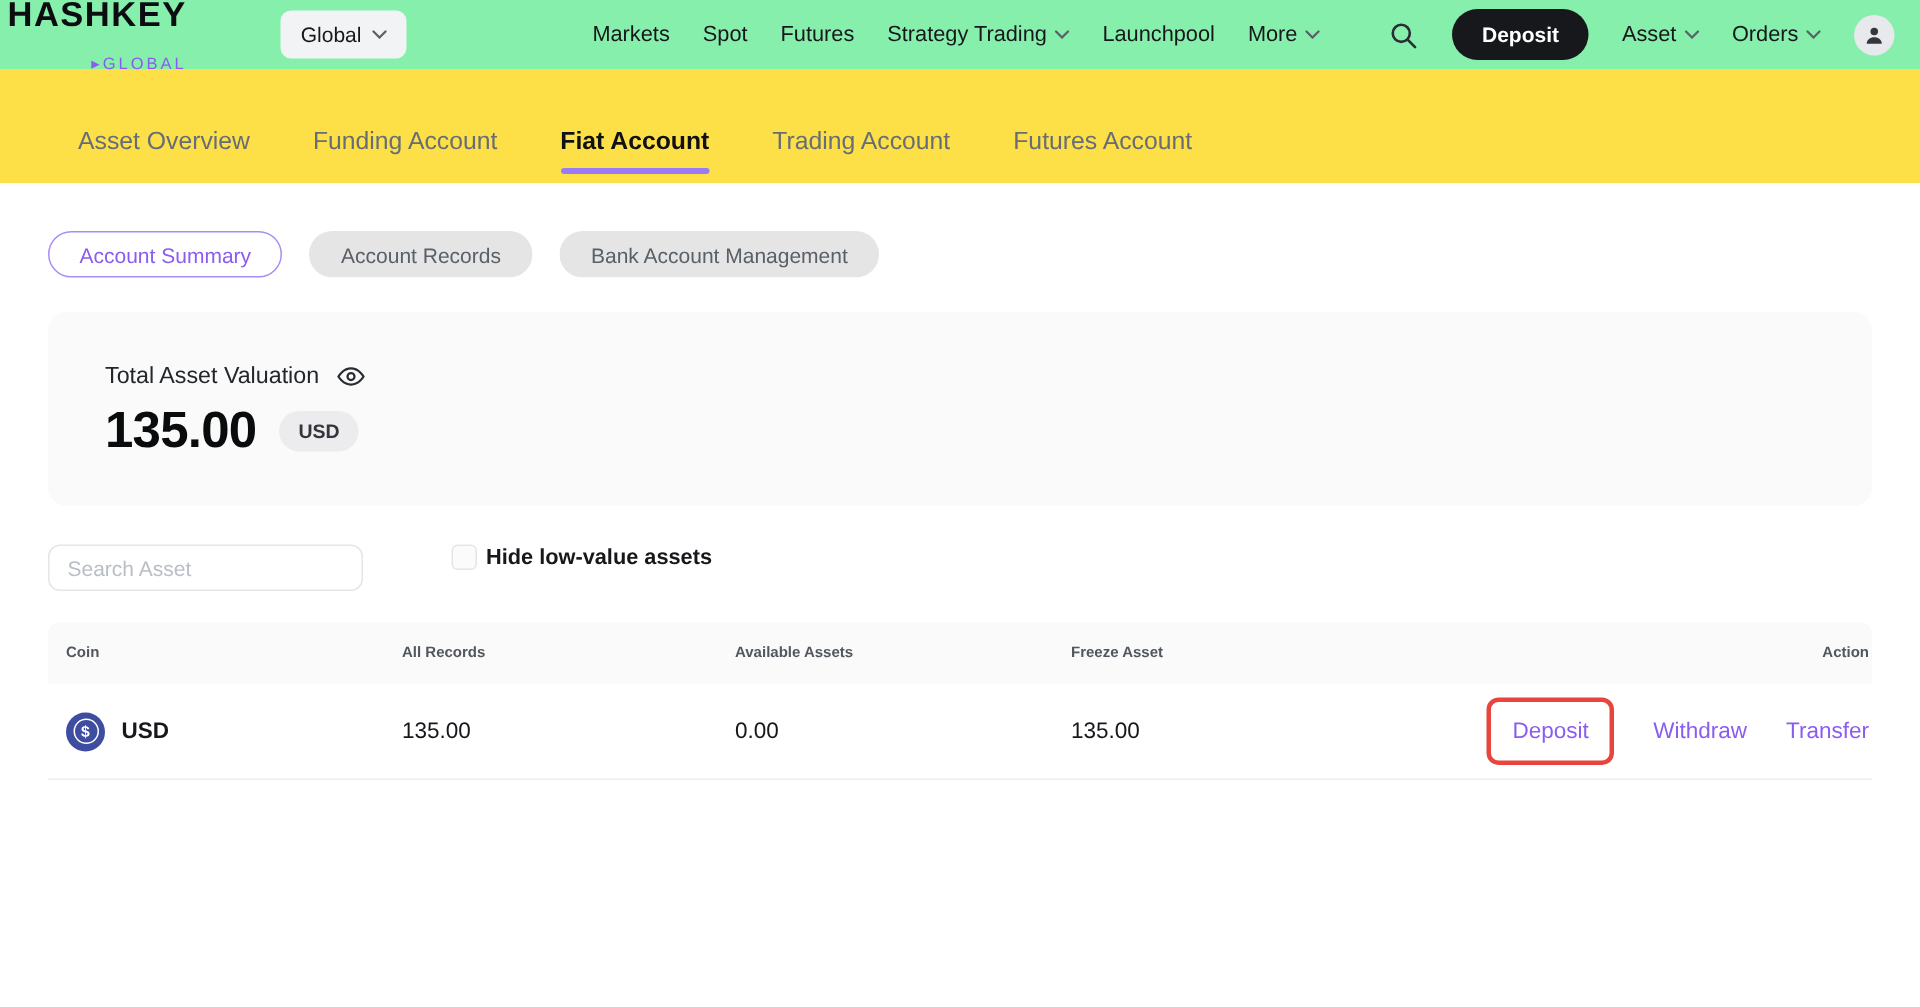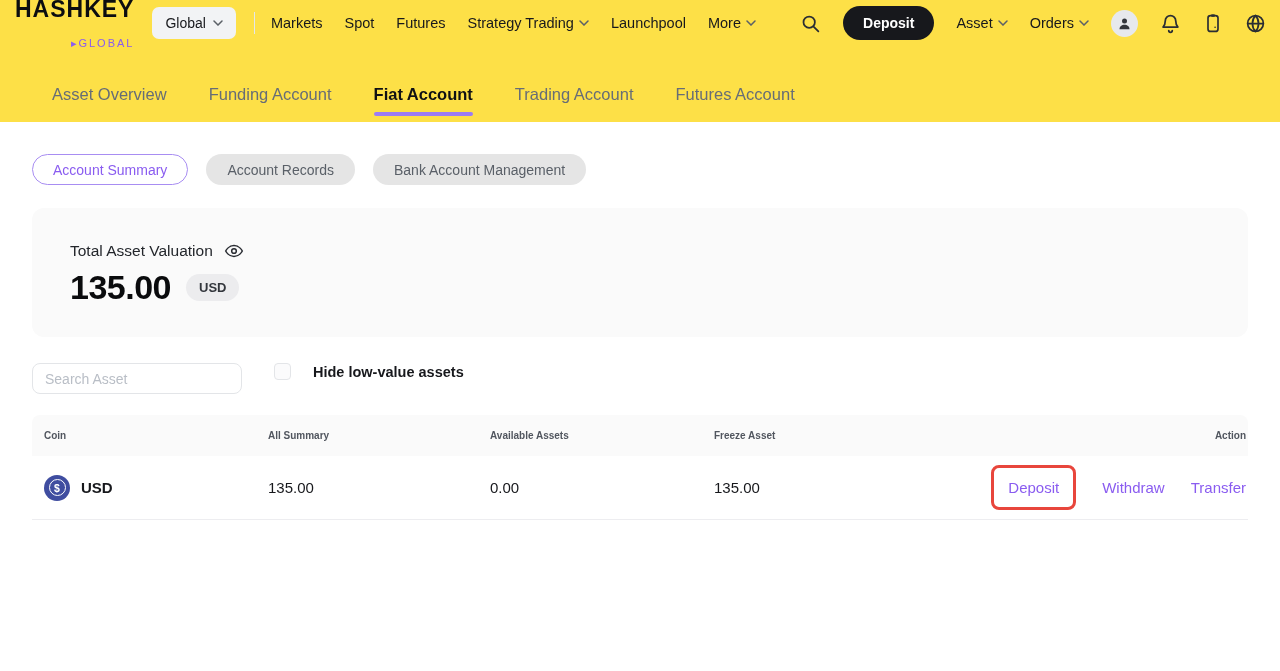--- a/index.html
+++ b/index.html
@@ -1,20 +1,20 @@
 <!DOCTYPE html>
 <html><head>
 <meta charset="utf-8">
 <style>
   * { margin:0; padding:0; box-sizing:border-box; }
   html,body { width:1280px; height:671px; background:#fff; overflow:hidden;
     font-family:"Liberation Sans", sans-serif; color:#17181c; }
 
   
-  .topbar { height:46px; display:flex; align-items:center; padding:0 14px 0 15px; background:#fde047; }
+  .topbar { height:46px; display:flex; align-items:center; padding:0 14px 0 5px; background:#86efac;gap:45px; }
   .logo { display:flex; flex-direction:column; line-height:1; margin-right:18px; cursor:pointer; }
   .logo-main { font-size:23px; font-weight:800; letter-spacing:1px; color:#0c0d10; }
   .logo-sub { font-size:11px; font-weight:400; letter-spacing:2px; color:#8a5cf0; align-self:flex-end; margin-top:17px; }
   .region-btn { display:flex; align-items:center; gap:7px; background:#f2f3f5; border:none;
     border-radius:7px; padding:8px 13px; font-size:14px; font-weight:500; color:#17181c; cursor:pointer; }
   .vdivider { width:1px; height:22px; background:#e4e6ea; margin:0 16px 0 18px; }
   .mainnav { display:flex; align-items:flex-end; gap:22px; }
   .nav-item { display:flex; align-items:center; gap:5px; font-size:14.5px; font-weight:500;
     color:#17181c; cursor:pointer; white-space:nowrap; }
   .chev { color:#5b6067; display:inline-flex; }
@@ -48,21 +48,21 @@
   .summary-title { font-size:15.5px; font-weight:500; color:#23262b; }
   .summary-value-row { display:flex; align-items:center; gap:15px; margin-top:7px; }
   .summary-value { font-size:34px; font-weight:800; letter-spacing:-0.5px; color:#0a0b0d; }
   .currency-badge { background:#ececee; border-radius:14px; padding:6px 13px;
     font-size:13px; font-weight:700; color:#33363c; }
 
   .filter-row { margin-top:26px; display:flex; align-items:flex-start; }
   .search-input { width:210px; height:31px; border:1px solid #e3e5e8; border-radius:8px;
     padding:0 12px; font-size:14px; font-family:"Liberation Sans",sans-serif; color:#17181c; outline:none; }
   .search-input::placeholder { color:#b9bec6; }
-  .checkbox-wrap { display:flex; align-items:center; gap:22px; margin-left:32px; cursor:pointer; }
+  .checkbox-wrap { display:flex; align-items:center; gap:6px; margin-left:59px; cursor:pointer; }
   .checkbox { width:17px; height:17px; border:1px solid #e3e5e8; border-radius:4px; background:#fbfbfc; }
   .checkbox-label { font-size:14.5px; font-weight:600; color:#17181c; }
 
   
   .table { margin-top:21px; }
   .tgrid { display:grid; grid-template-columns:236px 222px 224px 1fr auto; align-items:center; }
   .thead { height:41px; background:#fafafa; border-radius:8px 8px 0 0; }
   .th { font-size:10px; font-weight:600; color:#51565f; }
   .th:first-child { padding-left:12px; }
   .th-action { text-align:right; padding-right:2px; }
@@ -215,21 +215,21 @@
     <input class="search-input" type="text" placeholder="Search Asset" style="">
     <span class="checkbox-wrap">
       <span class="checkbox"></span>
       <span class="checkbox-label">Hide low-value assets</span>
     </span>
   </div>
 
   <div class="table">
     <div class="tgrid thead">
       <span class="th">Coin</span>
-      <span class="th">All Summary</span>
+      <span class="th">All Records</span>
       <span class="th">Available Assets</span>
       <span class="th">Freeze Asset</span>
       <span class="th th-action">Action</span>
     </div>
 
     <div class="tgrid trow">
       <span class="coin-cell">
         <span class="coin-icon">
           <span class="ring">$</span>
         </span>

